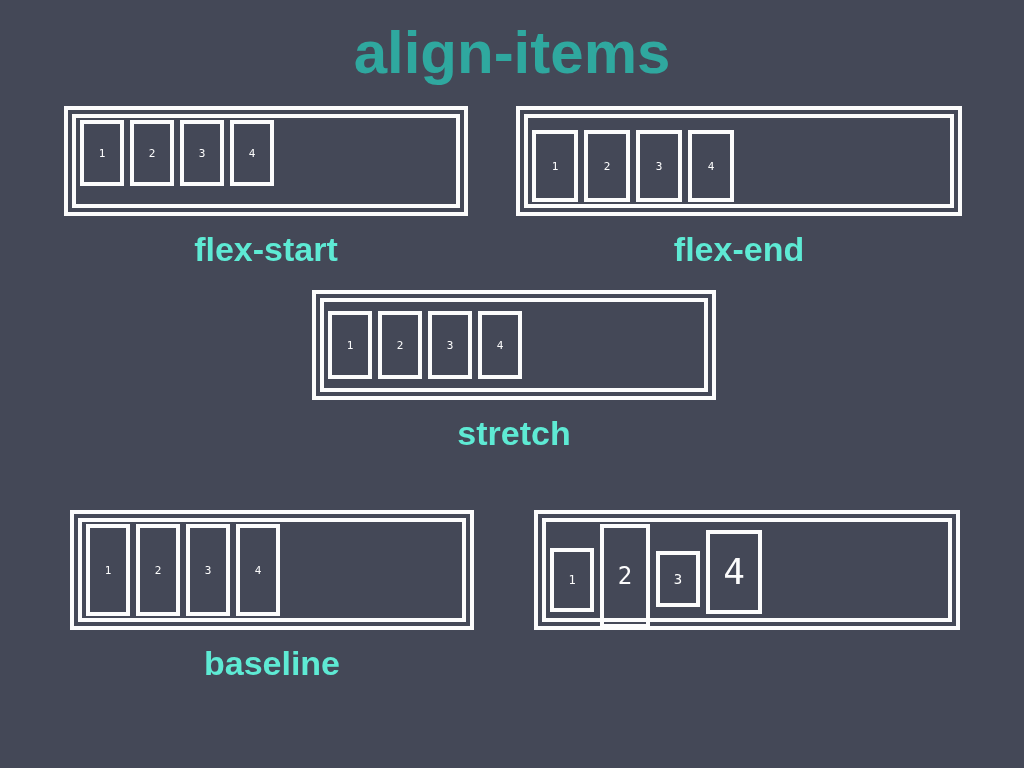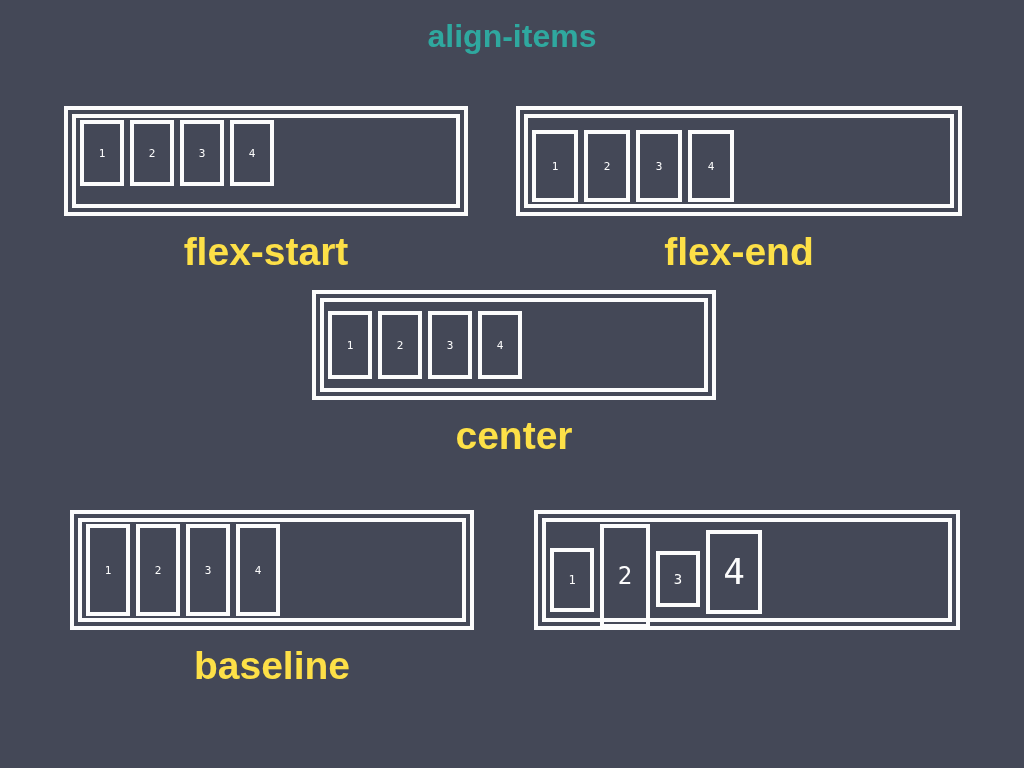--- a/index.html
+++ b/index.html
@@ -6,28 +6,28 @@
   body {
     width: 1024px;
     height: 768px;
     background: #444857;
     font-family: "Helvetica Neue", Arial, sans-serif;
     overflow: hidden;
     position: relative;
   }
   .title {
     color: #2fa89f;
-    font-size: 32px;
+    font-size: 60px;
     font-weight: 700;
     text-align: center;
     padding-top: 18px;
   }
   .label {
-    color: #fde047;
-    font-size: 39px;
+    color: #5eead4;
+    font-size: 34px;
     font-weight: 700;
     text-align: center;
   }
   .demo {
     position: absolute;
   }
   .outer {
     border: 4px solid #fcfcfc;
     padding: 4px;
   }
@@ -108,21 +108,21 @@
 
 <div class="demo" id="d-center">
   <div class="outer">
     <div class="flex">
       <div class="item">1</div>
       <div class="item">2</div>
       <div class="item">3</div>
       <div class="item">4</div>
     </div>
   </div>
-  <div class="label caption">center</div>
+  <div class="label caption">stretch</div>
 </div>
 
 <div class="demo" id="d-stretch">
   <div class="outer">
     <div class="flex">
       <div class="item">1</div>
       <div class="item">2</div>
       <div class="item">3</div>
       <div class="item">4</div>
     </div>

